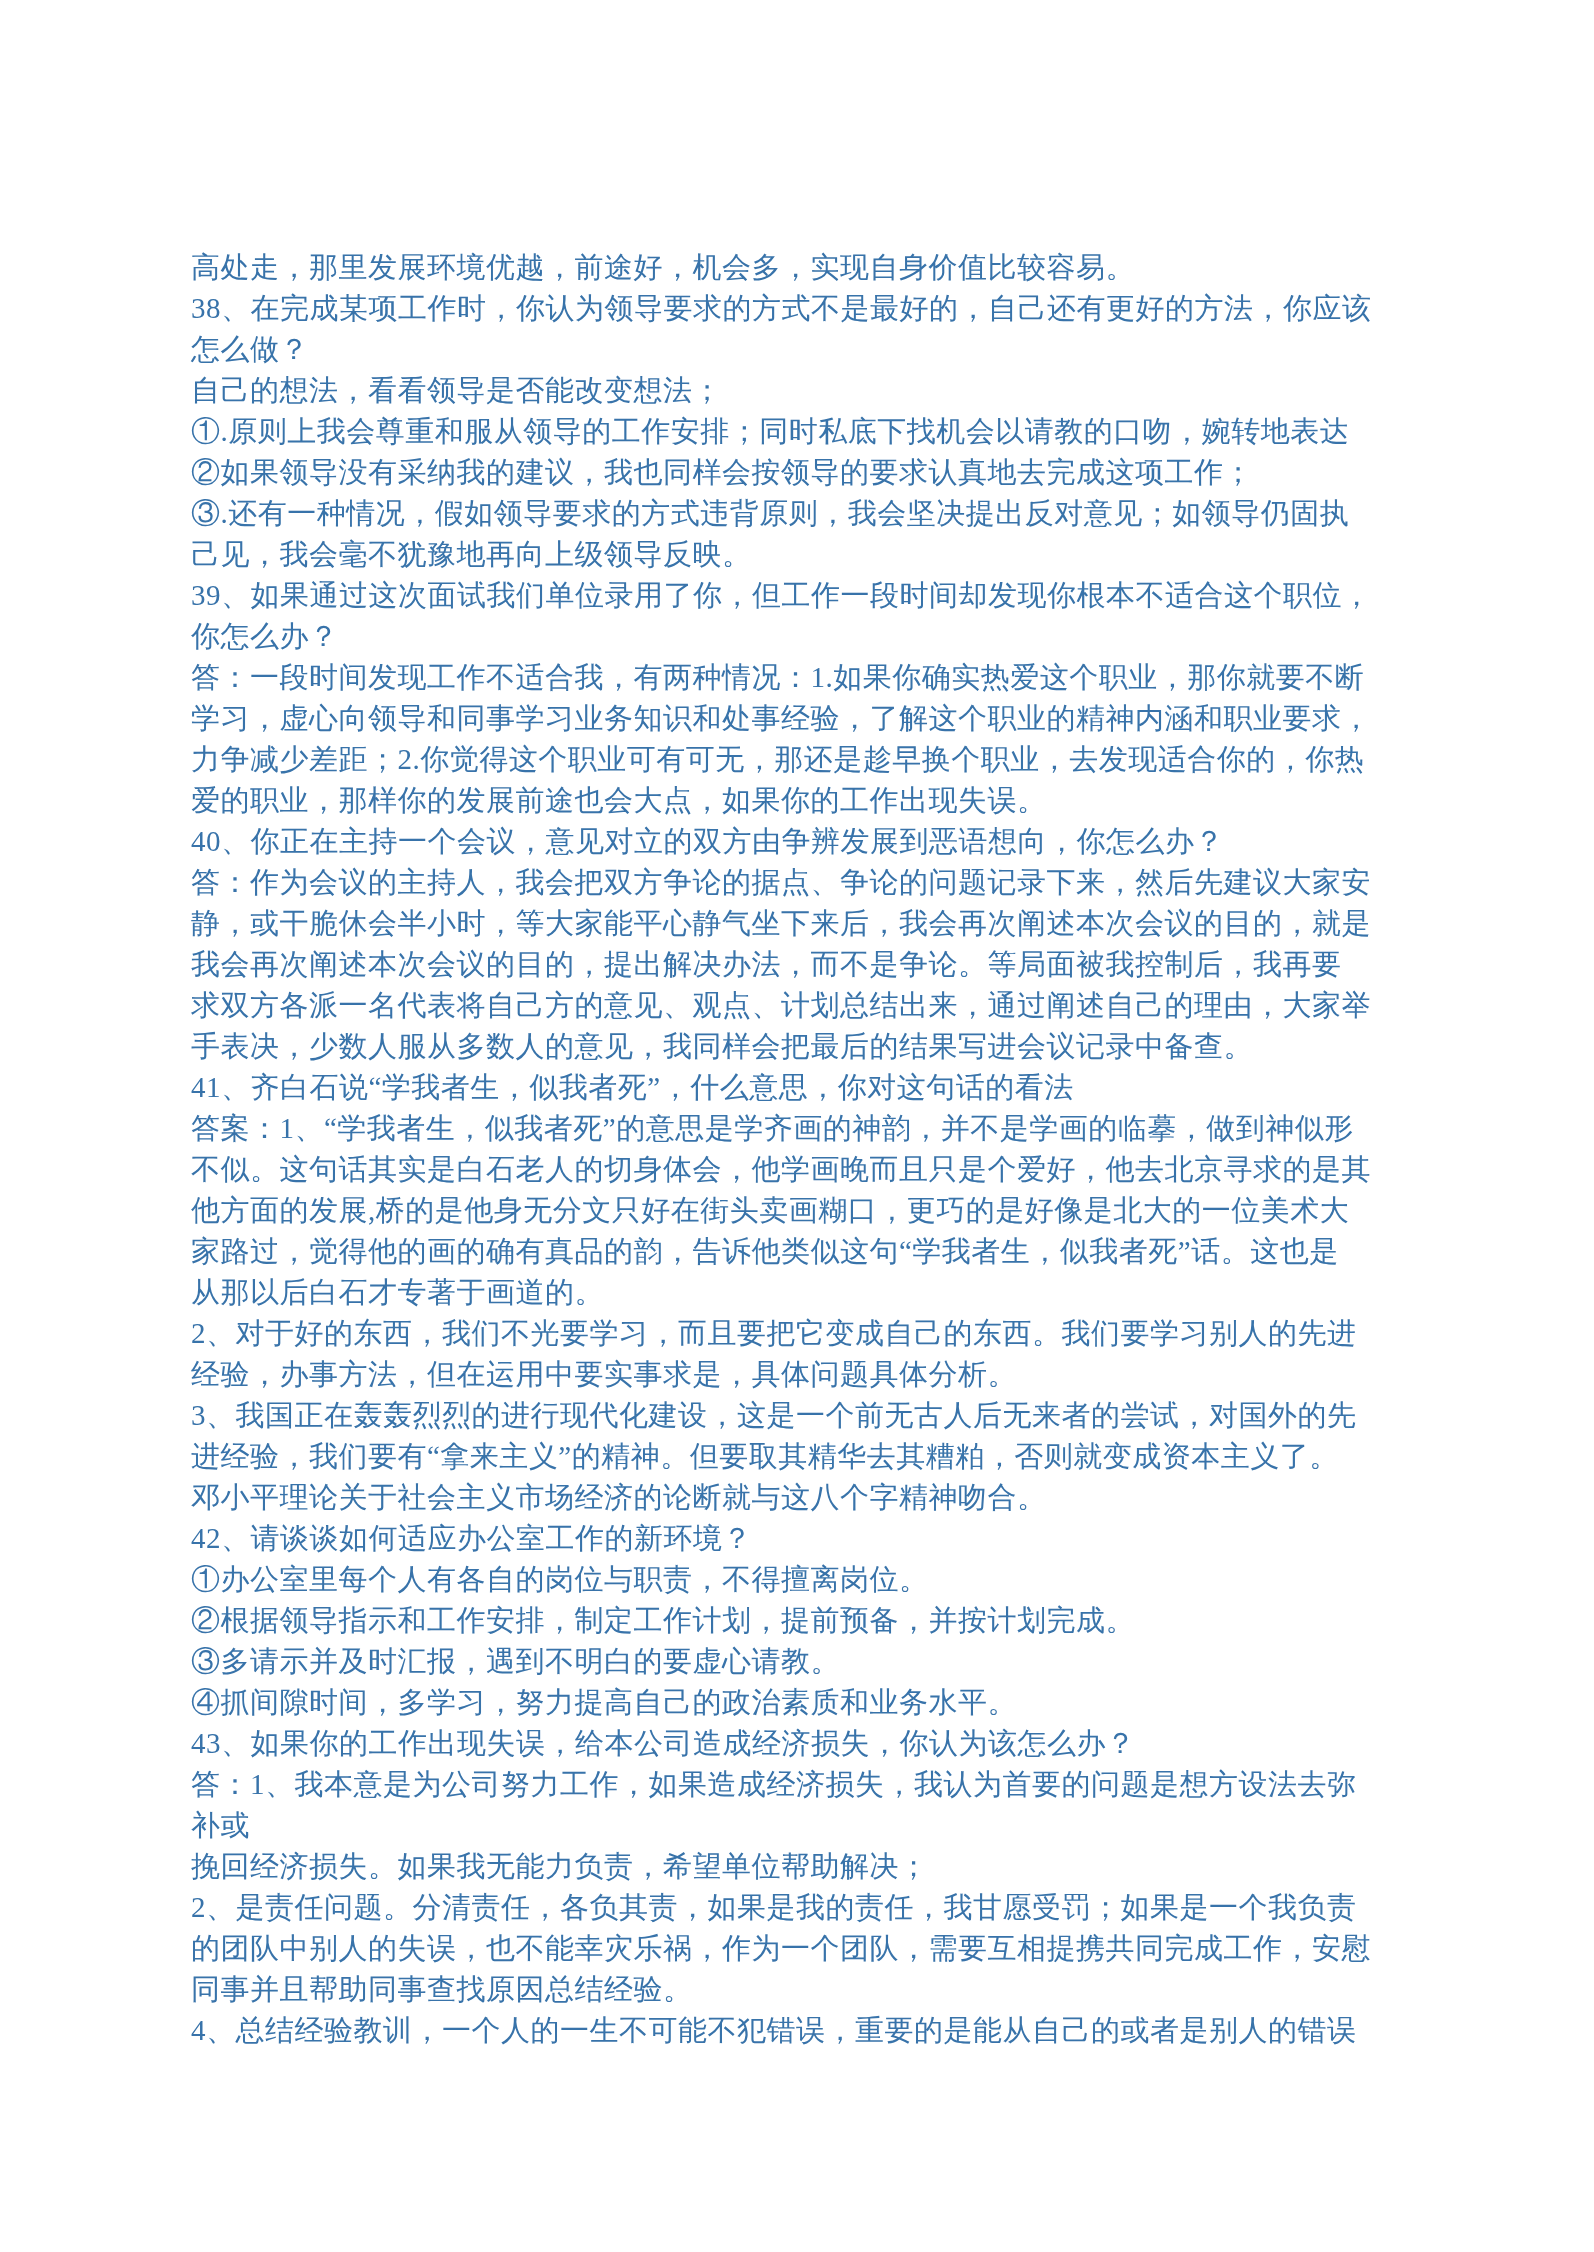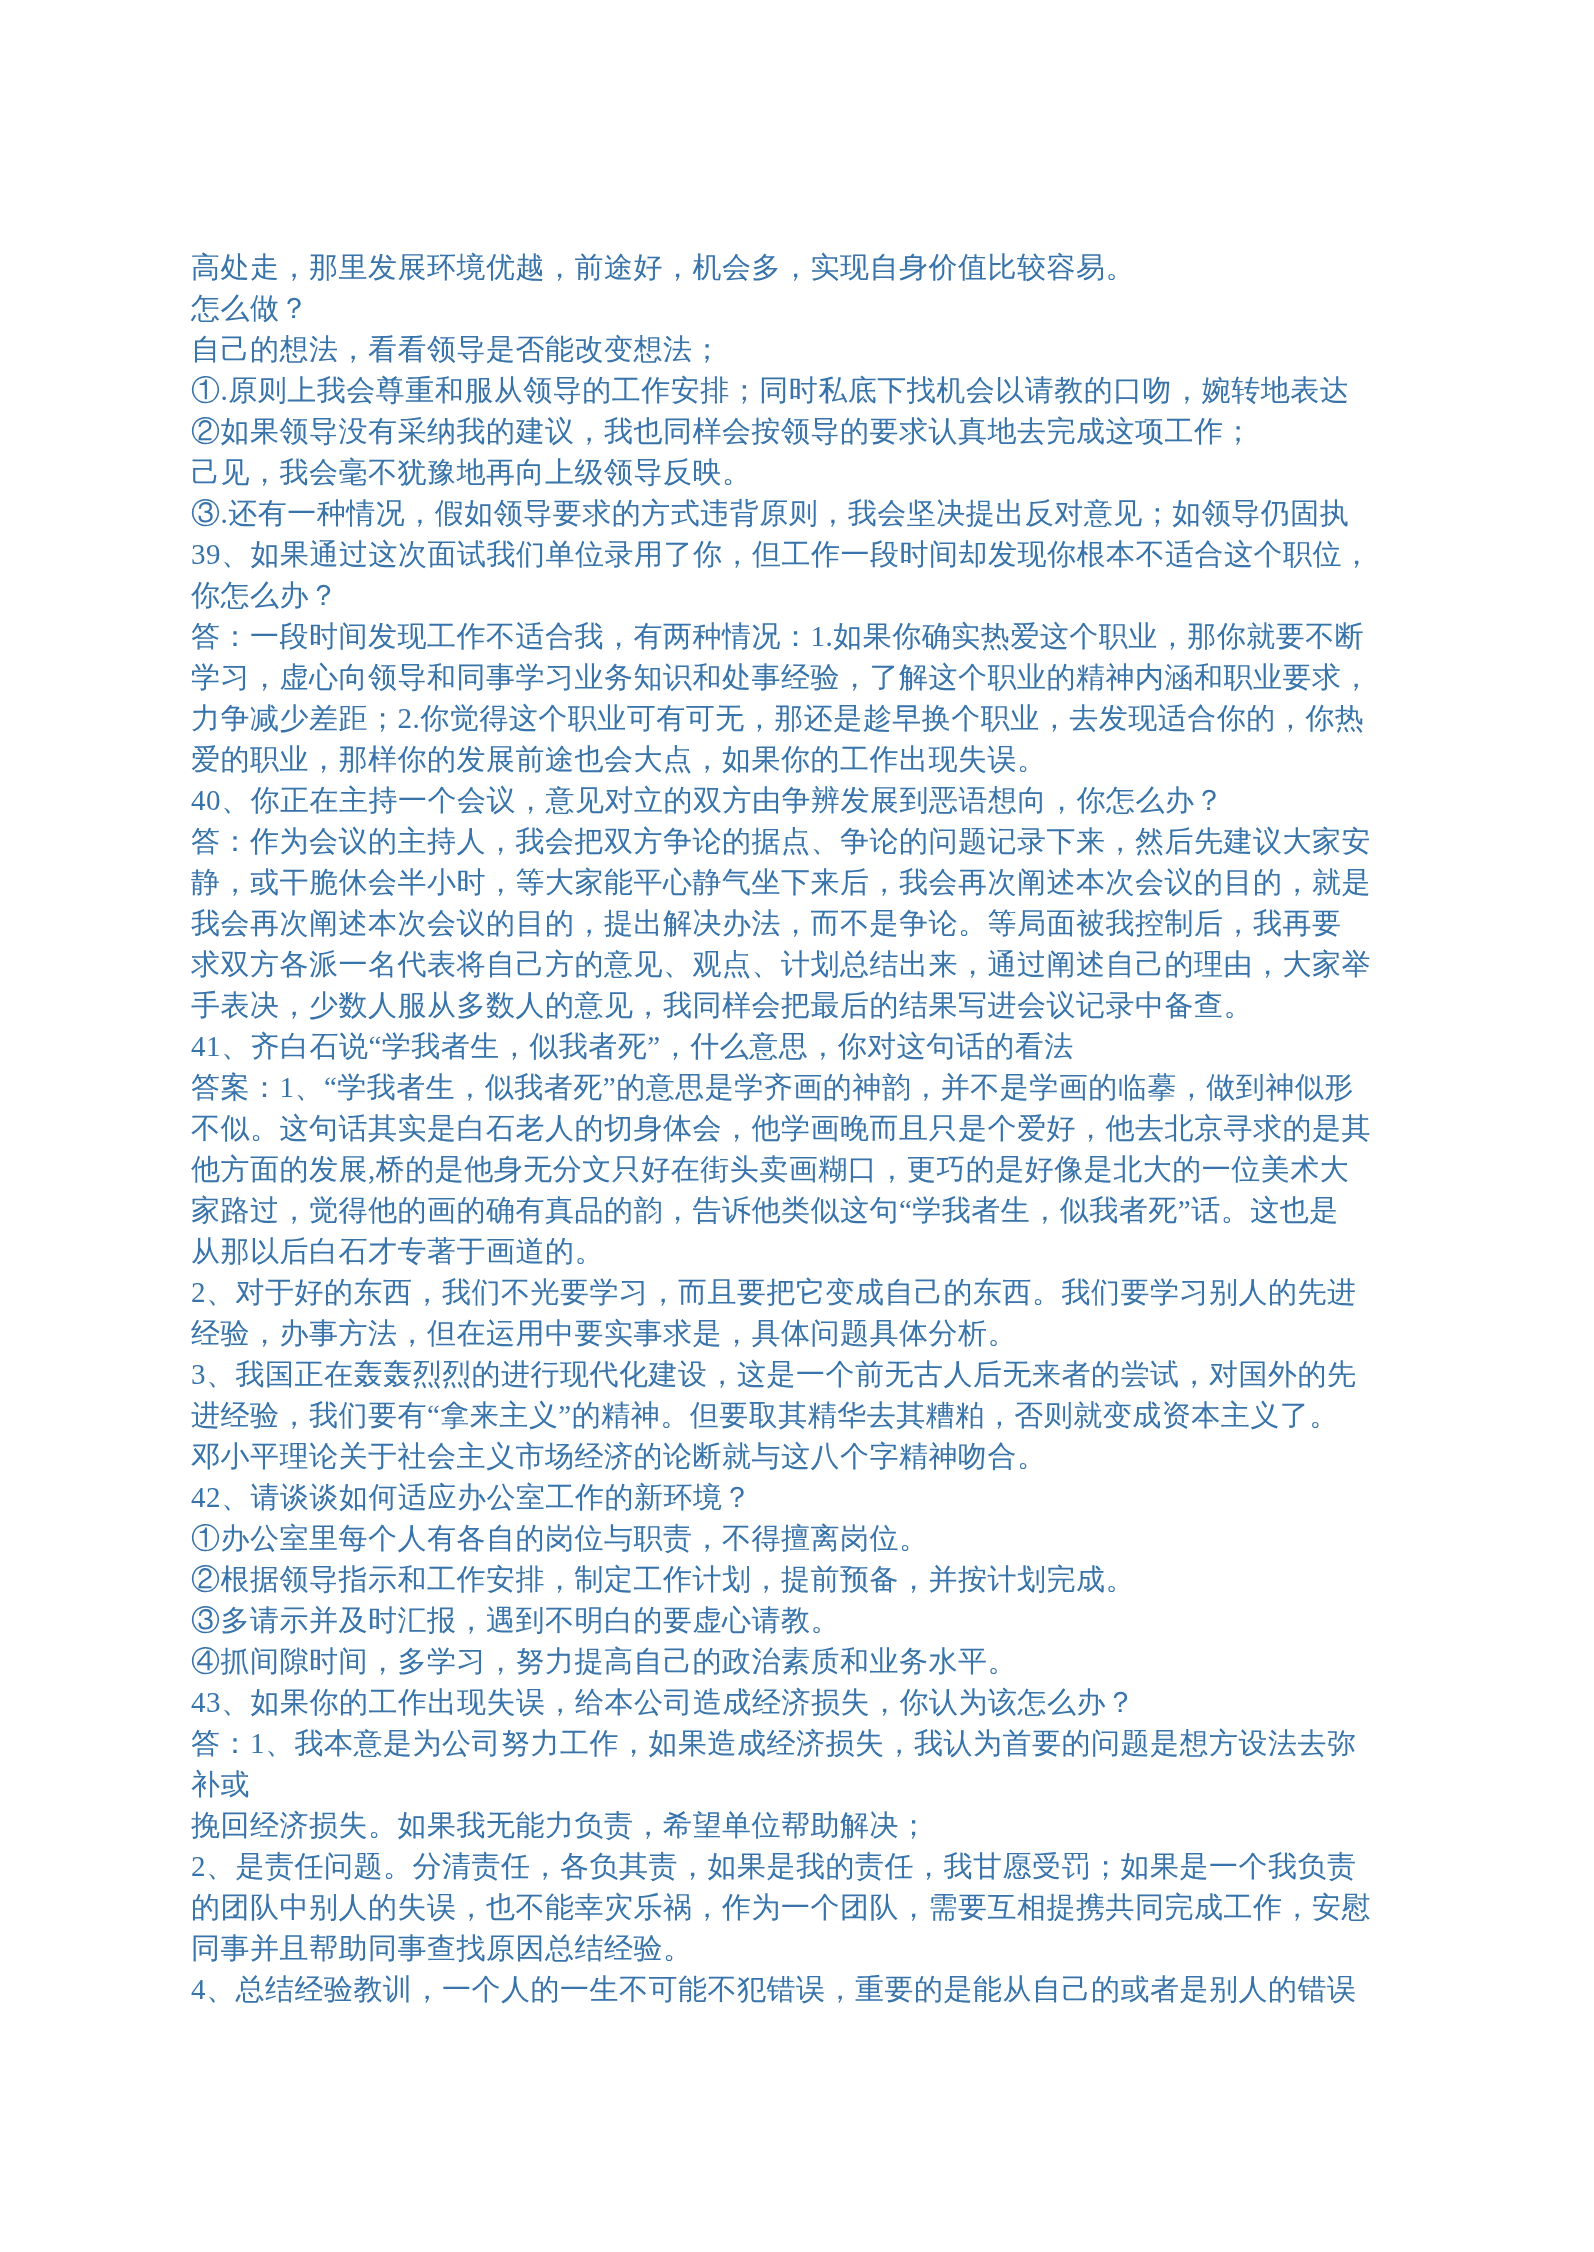--- a/index.html
+++ b/index.html
@@ -28,26 +28,27 @@
     color: #3873aa;
     white-space: nowrap;
     letter-spacing: 0.5px;
   }
 </style>
 </head>
 <body>
 
 <div class="page">
   <div class="doc-line">高处走，那里发展环境优越，前途好，机会多，实现自身价值比较容易。</div>
+  <div class="doc-line">38、在完成某项工作时，你认为领导要求的方式不是最好的，自己还有更好的方法，你应该</div>
   <div class="doc-line">怎么做？</div>
   <div class="doc-line">自己的想法，看看领导是否能改变想法；</div>
   <div class="doc-line">①.原则上我会尊重和服从领导的工作安排；同时私底下找机会以请教的口吻，婉转地表达</div>
   <div class="doc-line">②如果领导没有采纳我的建议，我也同样会按领导的要求认真地去完成这项工作；</div>
+  <div class="doc-line">③.还有一种情况，假如领导要求的方式违背原则，我会坚决提出反对意见；如领导仍固执</div>
   <div class="doc-line">己见，我会毫不犹豫地再向上级领导反映。</div>
-  <div class="doc-line">③.还有一种情况，假如领导要求的方式违背原则，我会坚决提出反对意见；如领导仍固执</div>
   <div class="doc-line">39、如果通过这次面试我们单位录用了你，但工作一段时间却发现你根本不适合这个职位，</div>
   <div class="doc-line">你怎么办？</div>
   <div class="doc-line">答：一段时间发现工作不适合我，有两种情况：1.如果你确实热爱这个职业，那你就要不断</div>
   <div class="doc-line">学习，虚心向领导和同事学习业务知识和处事经验，了解这个职业的精神内涵和职业要求，</div>
   <div class="doc-line">力争减少差距；2.你觉得这个职业可有可无，那还是趁早换个职业，去发现适合你的，你热</div>
   <div class="doc-line">爱的职业，那样你的发展前途也会大点，如果你的工作出现失误。</div>
   <div class="doc-line">40、你正在主持一个会议，意见对立的双方由争辨发展到恶语想向，你怎么办？</div>
   <div class="doc-line">答：作为会议的主持人，我会把双方争论的据点、争论的问题记录下来，然后先建议大家安</div>
   <div class="doc-line">静，或干脆休会半小时，等大家能平心静气坐下来后，我会再次阐述本次会议的目的，就是</div>
   <div class="doc-line">我会再次阐述本次会议的目的，提出解决办法，而不是争论。等局面被我控制后，我再要</div>

